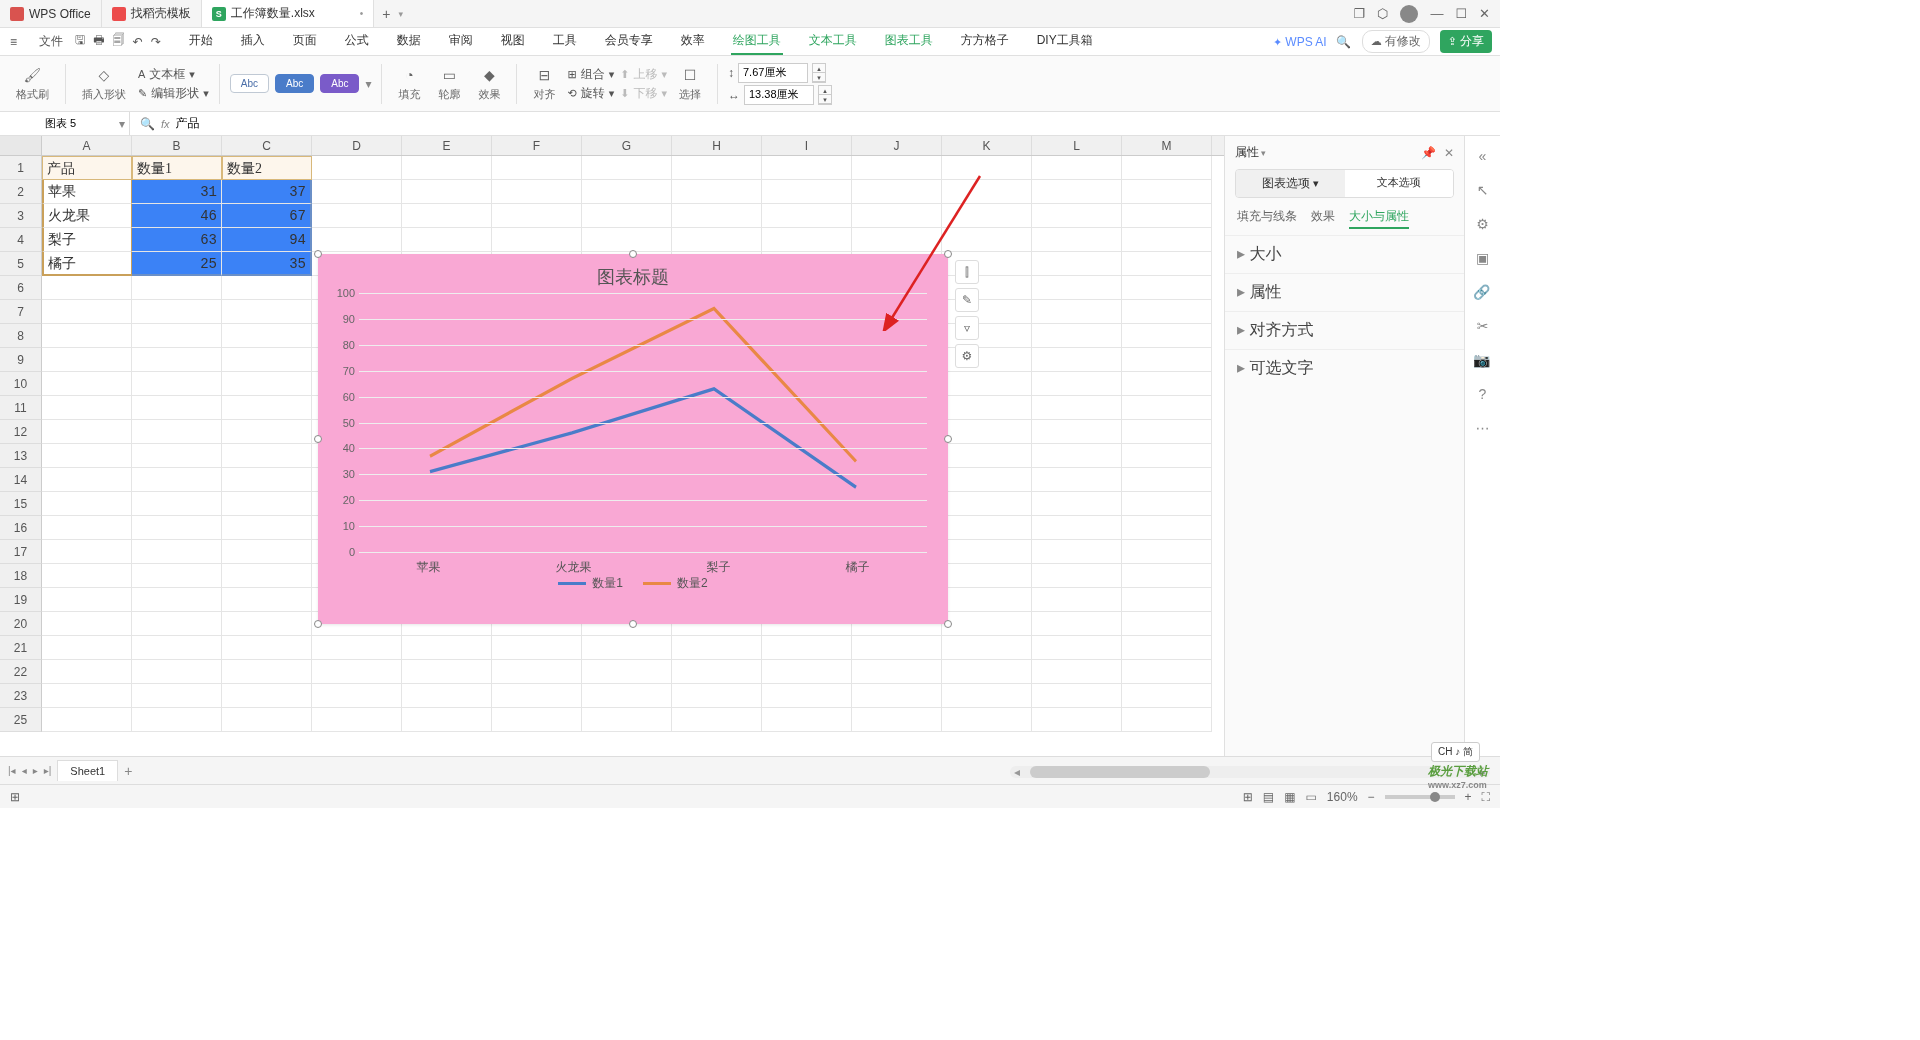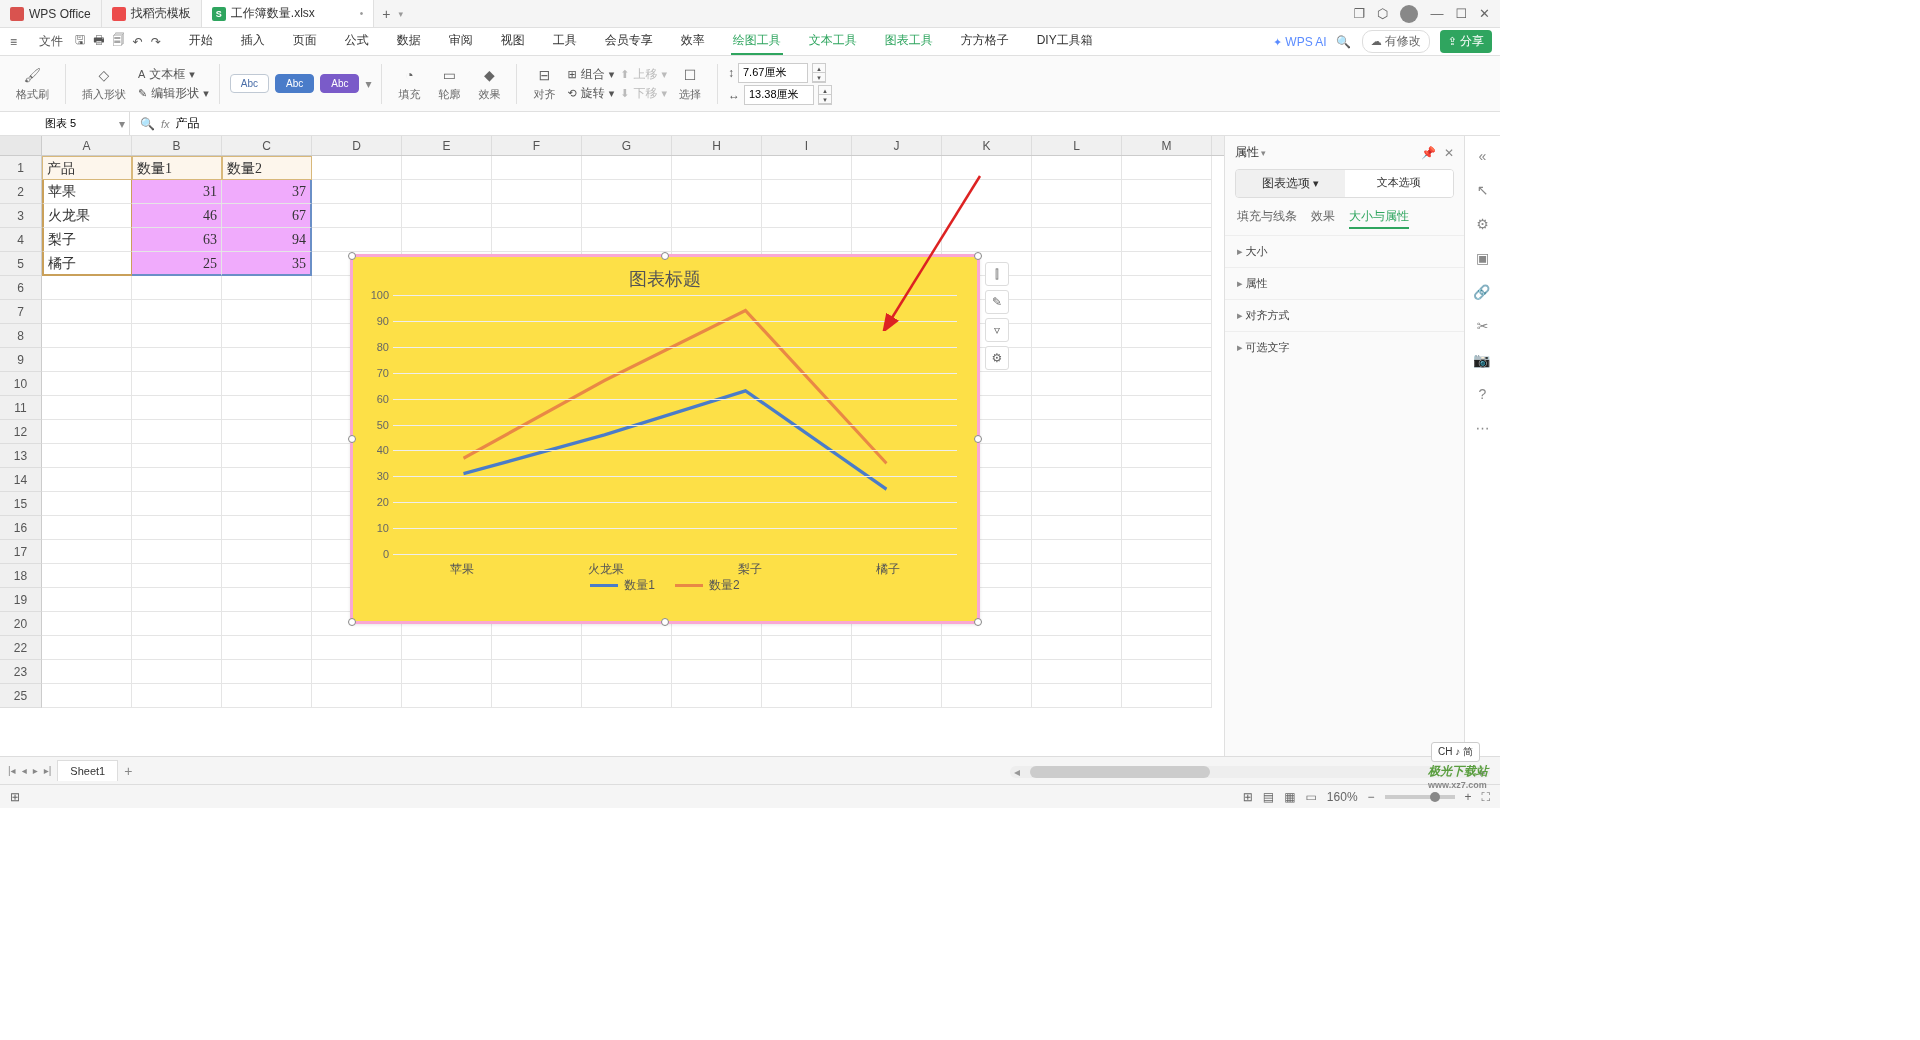--- a/index.html
+++ b/index.html
@@ -52,23 +52,23 @@
 .sheet-area{flex:1;position:relative;overflow:hidden;}
 .colhdr{display:flex;height:20px;background:#f0f0f0;border-bottom:1px solid #ccc;}
 .corner{width:42px;border-right:1px solid #ccc;background:#e8e8e8;}
 .ch{width:90px;text-align:center;border-right:1px solid #ddd;line-height:20px;color:#555;}
 .rows{height:600px;overflow:hidden;}
 .row{display:flex;height:24px;}
 .rh{width:42px;text-align:center;background:#f0f0f0;border-right:1px solid #ccc;border-bottom:1px solid #ddd;line-height:24px;color:#555;}
 .cell{width:90px;border-right:1px solid #e5e5e5;border-bottom:1px solid #e5e5e5;padding:0 4px;line-height:24px;font-family:"SimSun";font-size:14px;}
 .cell.r{text-align:right;}
 .cell.hdr-sel{background:#fdf6ec;border:1px solid #d8b87a;}
-.cell.data-sel{background:#f0abfc;}
-
-.chart-container{position:absolute;left:318px;top:118px;width:630px;height:370px;background:#fde047;border:3px solid #f9a8d4;box-shadow:0 1px 3px rgba(0,0,0,.1);margin-left:32px;}
+.cell.data-sel{background:#3b82f6;font-family:Liberation Mono, monospace;}
+
+.chart-container{position:absolute;left:318px;top:118px;width:630px;height:370px;background:#f9a8d4;border:1px solid #f9a8d4;box-shadow:0 1px 3px rgba(0,0,0,.1);}
 .handle{position:absolute;width:8px;height:8px;background:#fff;border:1px solid #888;border-radius:50%;}
 .h-tl{left:-5px;top:-5px;}.h-tr{right:-5px;top:-5px;}.h-bl{left:-5px;bottom:-5px;}.h-br{right:-5px;bottom:-5px;}
 .h-tc{left:50%;top:-5px;margin-left:-4px;}.h-bc{left:50%;bottom:-5px;margin-left:-4px;}
 .h-ml{left:-5px;top:50%;margin-top:-4px;}.h-mr{right:-5px;top:50%;margin-top:-4px;}
 .chart-title{text-align:center;padding:10px 0 4px;font-size:18px;color:#555;font-family:"SimSun";}
 .chart-body{height:270px;position:relative;padding-left:40px;padding-right:20px;}
 .plot{position:relative;height:260px;border-bottom:1px solid #ccc;border-left:none;}
 .gridline{position:absolute;left:0;right:0;border-top:1px solid #eee;}
 .ytick{position:absolute;left:-32px;width:28px;text-align:right;font-size:11px;color:#666;transform:translateY(-50%);}
 .xticks{display:flex;justify-content:space-around;padding-top:6px;}
@@ -85,21 +85,21 @@
 
 .panel{width:240px;border-left:1px solid #e0e0e0;background:#fafafa;display:flex;flex-direction:column;}
 .panel-hdr{padding:8px 10px;display:flex;align-items:center;font-size:12px;color:#333;}
 .panel-hdr .phr{margin-left:auto;display:flex;gap:8px;color:#888;}
 .panel-tabs{display:flex;margin:0 10px;border:1px solid #ddd;border-radius:4px;overflow:hidden;}
 .panel-tabs .pt{flex:1;text-align:center;padding:5px 0;font-size:11px;background:#fff;cursor:pointer;}
 .panel-tabs .pt.active{background:#f0f0f0;}
 .panel-subtabs{display:flex;gap:14px;padding:10px 12px 6px;font-size:11px;}
 .panel-subtabs .pst{color:#666;cursor:pointer;}
 .panel-subtabs .pst.active{color:#2fa55f;border-bottom:2px solid #2fa55f;padding-bottom:2px;}
-.panel-section{padding:8px 12px;border-top:1px solid #eee;font-size:11px;color:#444;cursor:pointer;}
+.panel-section{padding:8px 12px;border-top:1px solid #eee;font-size:16px;color:#444;cursor:pointer;}
 .panel-section::before{content:"▸ ";color:#888;}
 
 .rightbar{width:36px;border-left:1px solid #e0e0e0;display:flex;flex-direction:column;align-items:center;gap:14px;padding-top:10px;}
 .rightbar .rb{width:20px;height:20px;color:#888;cursor:pointer;display:flex;align-items:center;justify-content:center;font-size:14px;}
 
 .sheet-tabs{height:28px;border-top:1px solid #ddd;display:flex;align-items:center;padding:0 8px;gap:6px;background:#f5f5f5;position:relative;}
 .sheet-tabs .nav{color:#888;font-size:10px;cursor:pointer;}
 .sheet-tab{padding:4px 12px;background:#fff;border:1px solid #ddd;border-bottom:none;font-size:11px;}
 .sheet-add{color:#888;font-size:14px;cursor:pointer;}
 .hscroll{position:absolute;right:10px;bottom:6px;width:480px;height:12px;background:#eee;border-radius:6px;}
@@ -575,20 +575,36 @@
           <div class="cell"></div>
           <div class="cell"></div>
           <div class="cell"></div>
           <div class="cell"></div>
           <div class="cell"></div>
           <div class="cell"></div>
           <div class="cell"></div>
         </div>
         <div class="row">
           <div class="rh">20</div>
+          <div class="cell"></div>
+          <div class="cell"></div>
+          <div class="cell"></div>
+          <div class="cell"></div>
+          <div class="cell"></div>
+          <div class="cell"></div>
+          <div class="cell"></div>
+          <div class="cell"></div>
+          <div class="cell"></div>
+          <div class="cell"></div>
+          <div class="cell"></div>
+          <div class="cell"></div>
+          <div class="cell"></div>
+        </div>
+        <div class="row">
+          <div class="rh">21</div>
           <div class="cell"></div>
           <div class="cell"></div>
           <div class="cell"></div>
           <div class="cell"></div>
           <div class="cell"></div>
           <div class="cell"></div>
           <div class="cell"></div>
           <div class="cell"></div>
           <div class="cell"></div>
           <div class="cell"></div>

